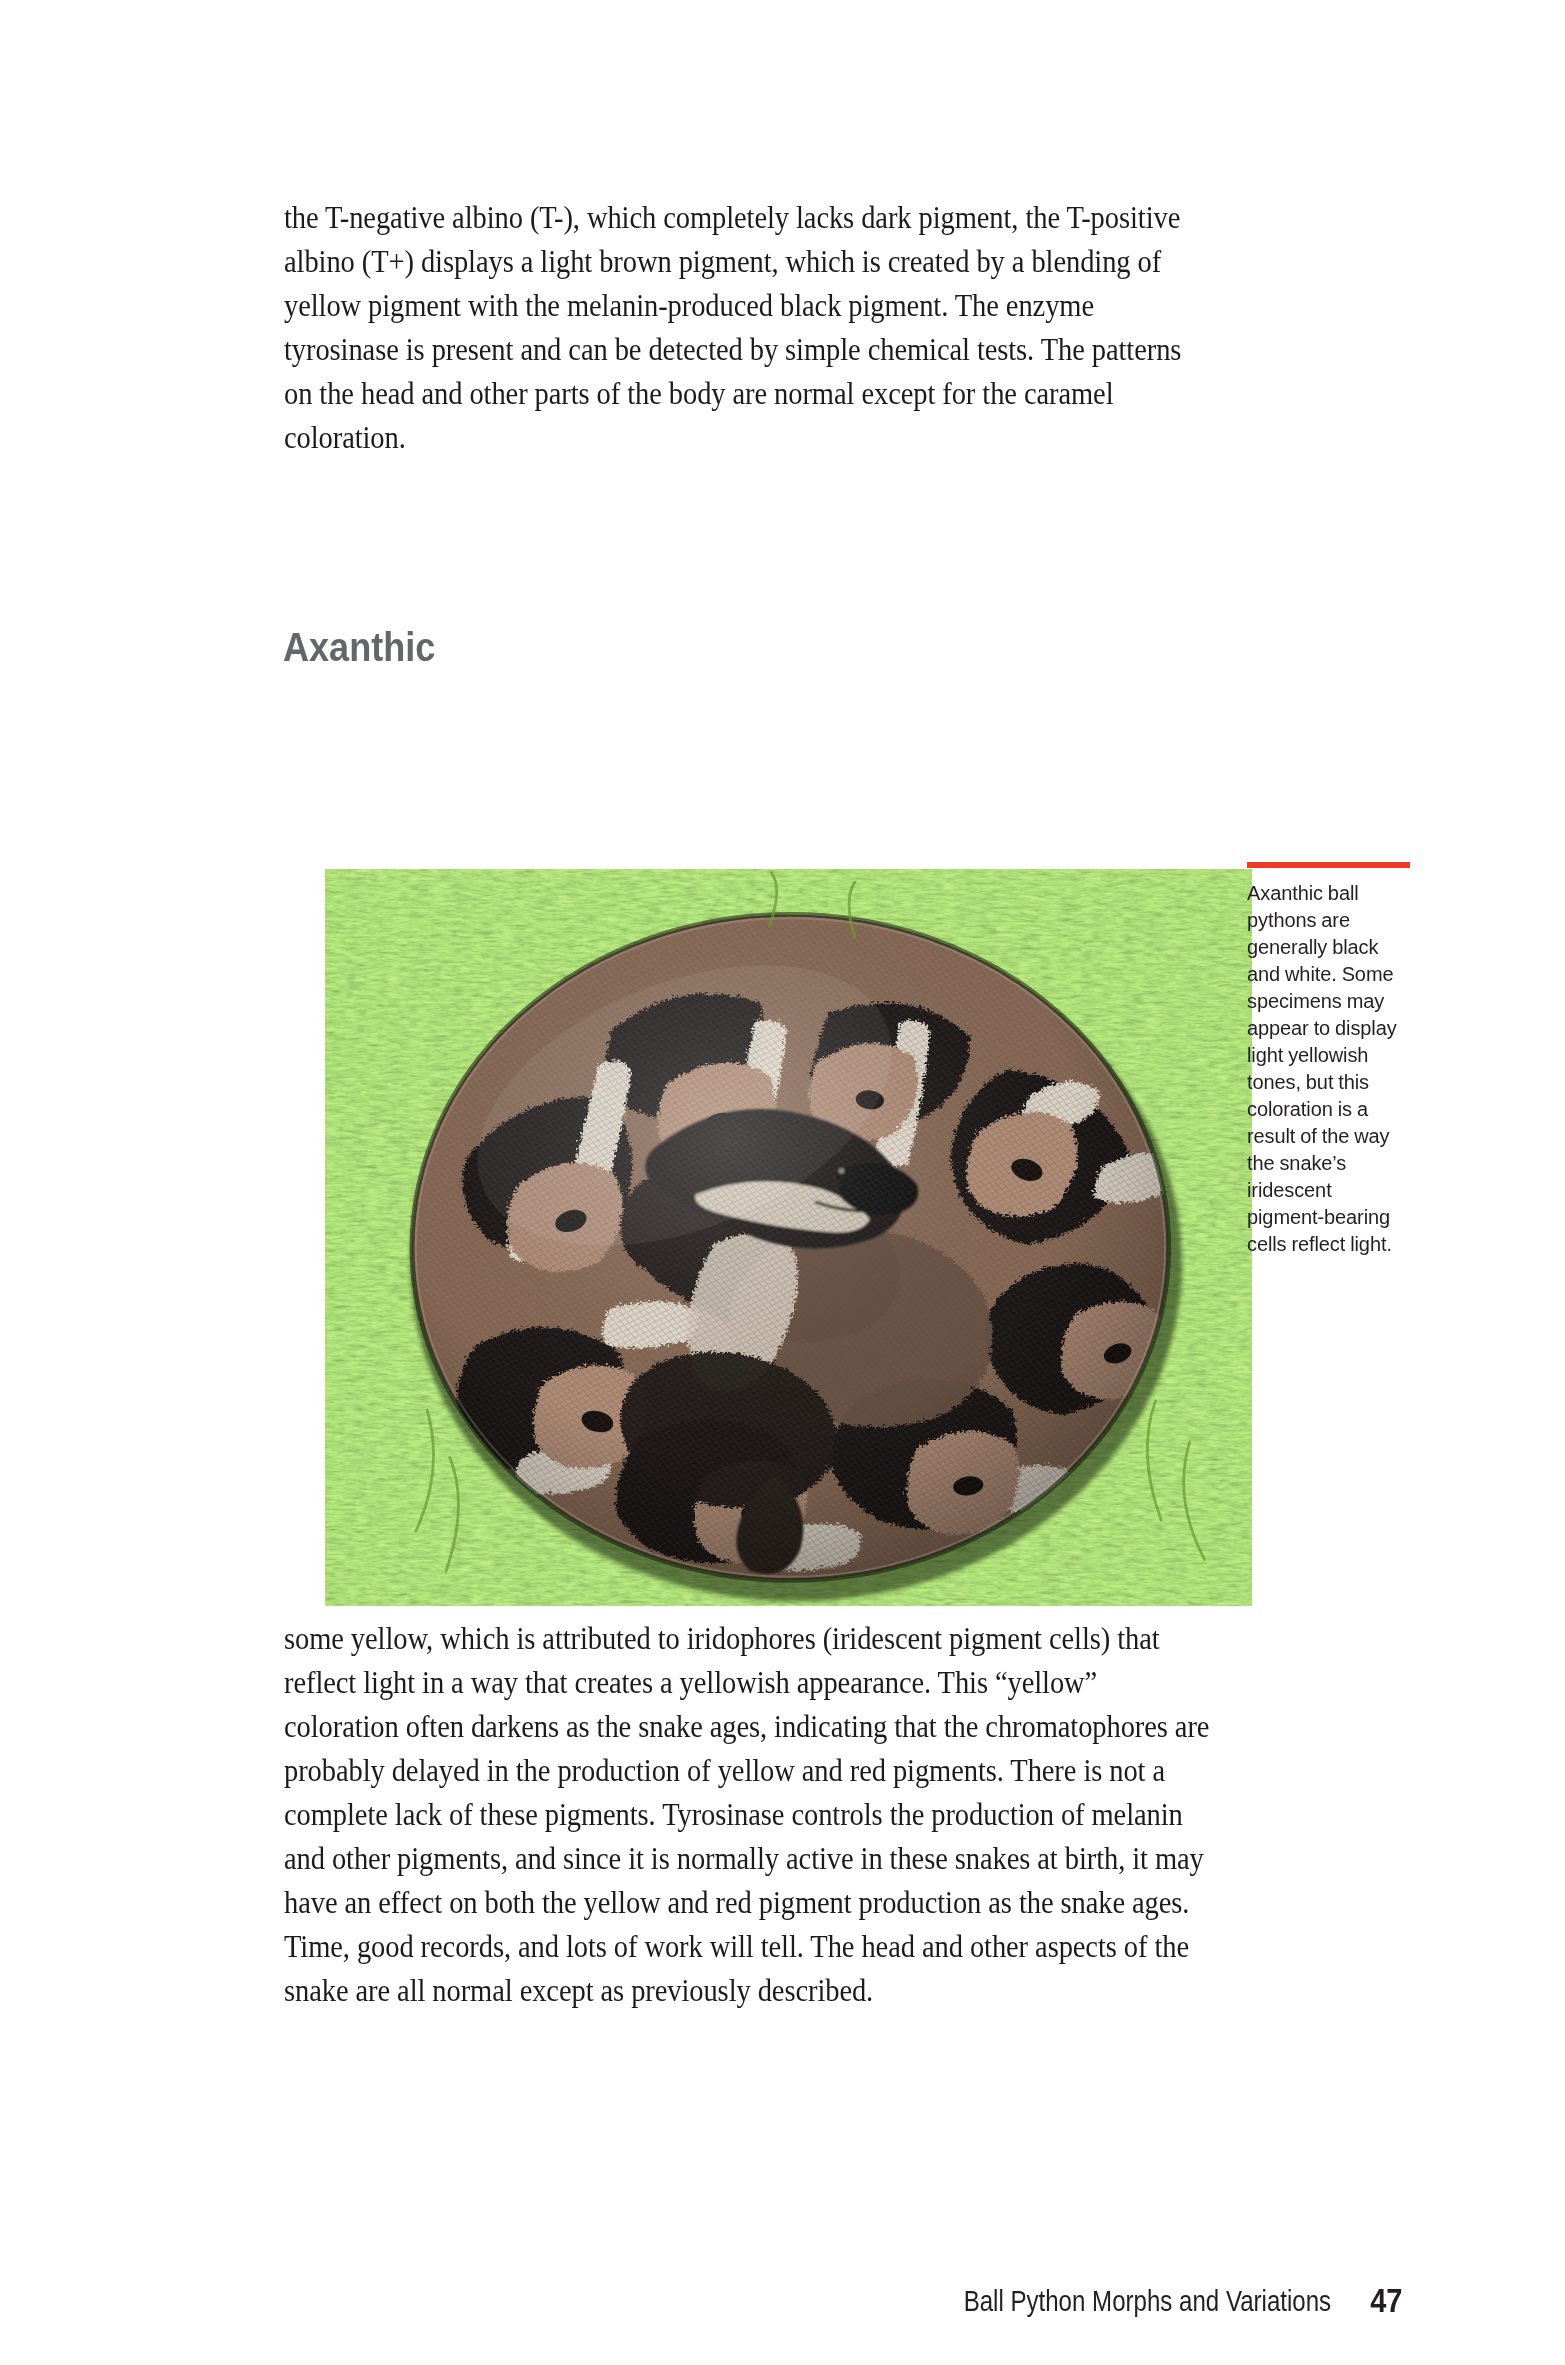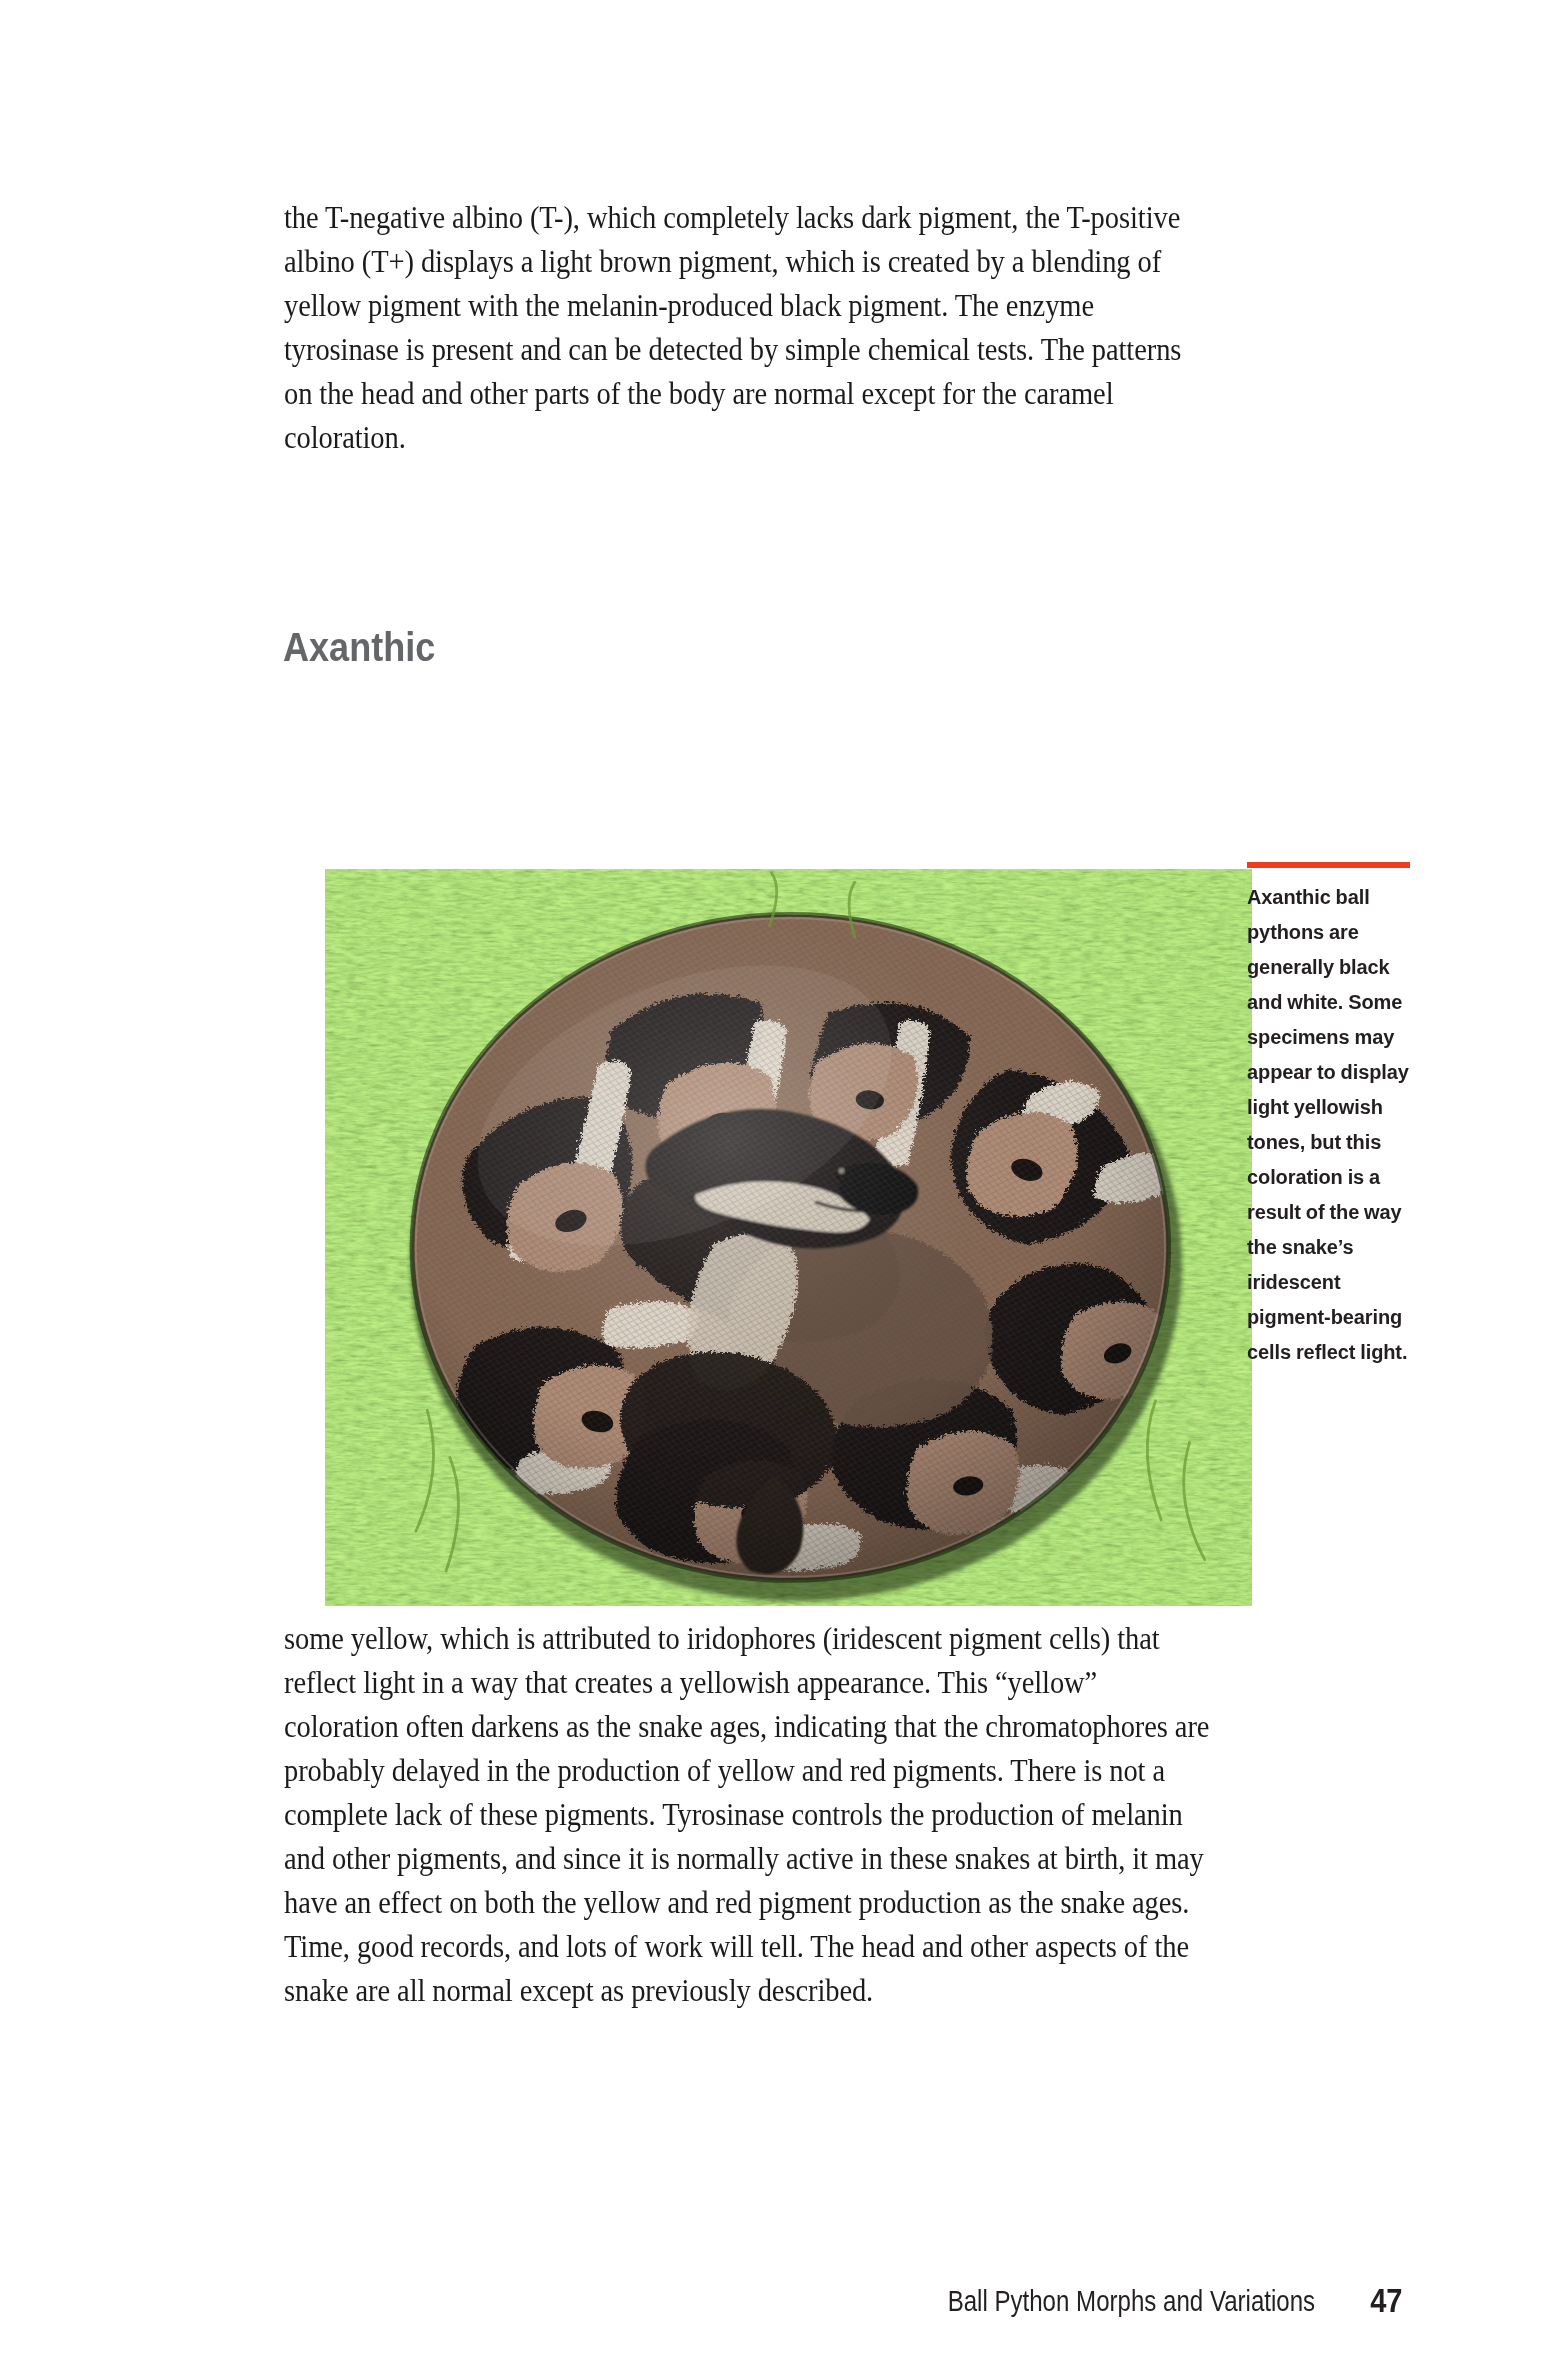--- a/index.html
+++ b/index.html
@@ -95,45 +95,43 @@
   }
   #caption-rule {
     width: 163px;
     height: 6.2px;
     background: #ee3b22;
     margin: 0 0 12.3px 0;
   }
   #caption-text {
     font-family: "Liberation Sans", sans-serif;
     font-size: 20px;
-    line-height: 35px;
+    line-height: 27px;
     color: #231f20;
     letter-spacing: -0.1px;
     word-spacing: -0.5px;
-    font-weight: bold;
   }
 
   
   #par-tail-wrap {
     position: absolute;
     left: 284px;
     top: 1617px;
     width: 928px;
   }
 
   
   #footer {
     position: absolute;
     left: 284px;
     top: 2285px;
     width: 1121px;
     display: flex;
     justify-content: flex-end;
     align-items: flex-start;
-    gap: 16px;
   }
   #footer-title {
     font-family: "Liberation Sans", sans-serif;
     font-size: 29px;
     line-height: 32px;
     color: #231f20;
     letter-spacing: 0px;
     transform: scaleX(0.83);
     transform-origin: right baseline;
     white-space: nowrap;

